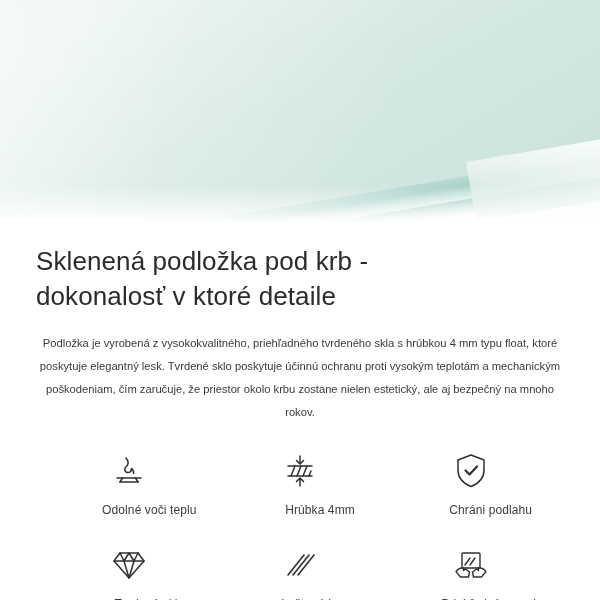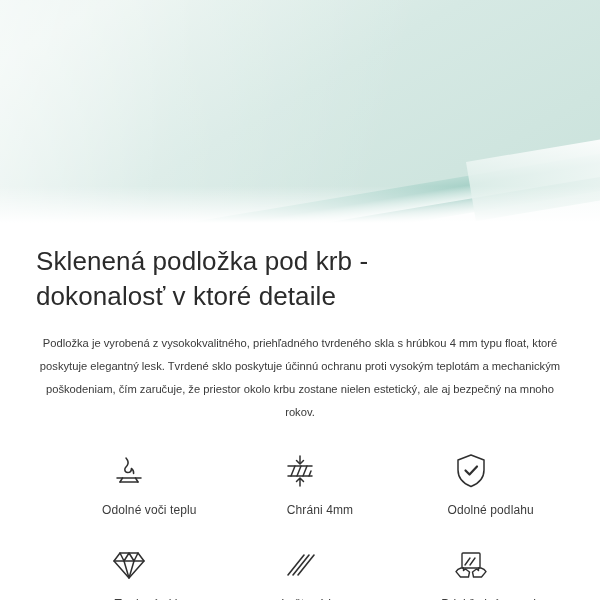--- a/index.html
+++ b/index.html
@@ -180,31 +180,31 @@
           <svg width="36" height="34" viewBox="0 0 36 34" fill="none" stroke="#2f2f2f" stroke-width="1.5" stroke-linecap="round" stroke-linejoin="round">
             <path d="M18 2v7"></path>
             <path d="M14.5 6.5L18 10l3.5-3.5"></path>
             <path d="M6 12h24"></path>
             <path d="M6 22h24"></path>
             <path d="M9 22l4-10M15 22l4-10M21 22l4-10M27 22l2-5"></path>
             <path d="M18 32v-7"></path>
             <path d="M14.5 27.5L18 24l3.5 3.5"></path>
           </svg>
         </span>
-        <span class="feature-label">Chráni 4mm</span>
+        <span class="feature-label">Hrúbka 4mm</span>
       </div>
 
       <div class="feature">
         <span class="feature-icon">
           <svg width="34" height="36" viewBox="0 0 34 36" fill="none" stroke="#2f2f2f" stroke-width="1.5" stroke-linecap="round" stroke-linejoin="round">
             <path d="M17 2L4 7v10c0 8 5.6 13.6 13 16.5C24.4 30.6 30 25 30 17V7L17 2z"></path>
             <path d="M11.5 17.5l4 4 7.5-8" stroke-width="2.2"></path>
           </svg>
         </span>
-        <span class="feature-label">Odolné podlahu</span>
+        <span class="feature-label">Chráni podlahu</span>
       </div>
 
       <div class="feature">
         <span class="feature-icon">
           <svg width="36" height="34" viewBox="0 0 36 34" fill="none" stroke="#2f2f2f" stroke-width="1.5" stroke-linecap="round" stroke-linejoin="round">
             <path d="M9 5h18l6 8-15 17L3 13l6-8z"></path>
             <path d="M3 13h30"></path>
             <path d="M9 5l4 8 5-8 5 8 4-8"></path>
             <path d="M13 13l5 17 5-17"></path>
           </svg>

